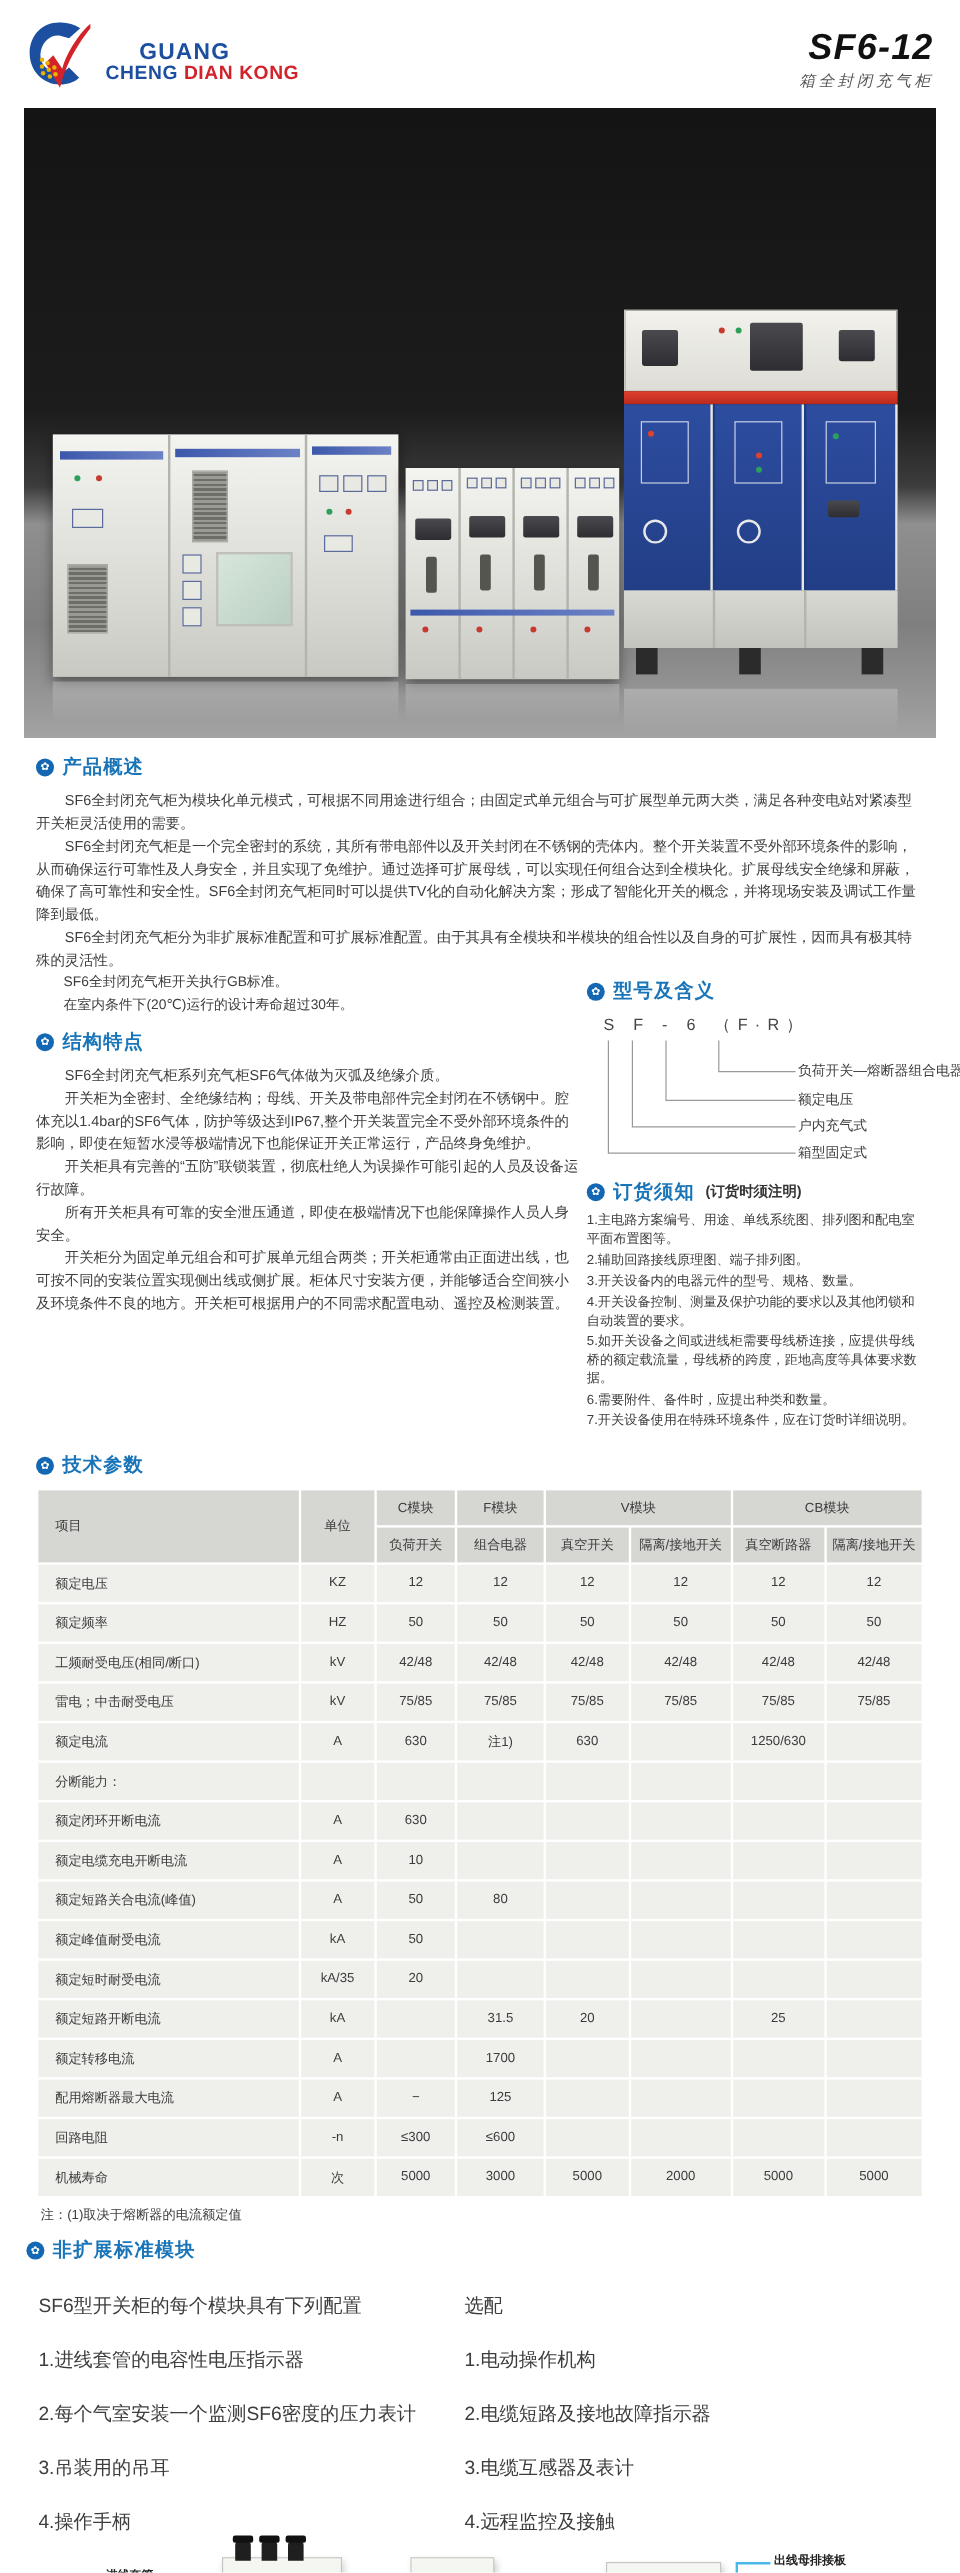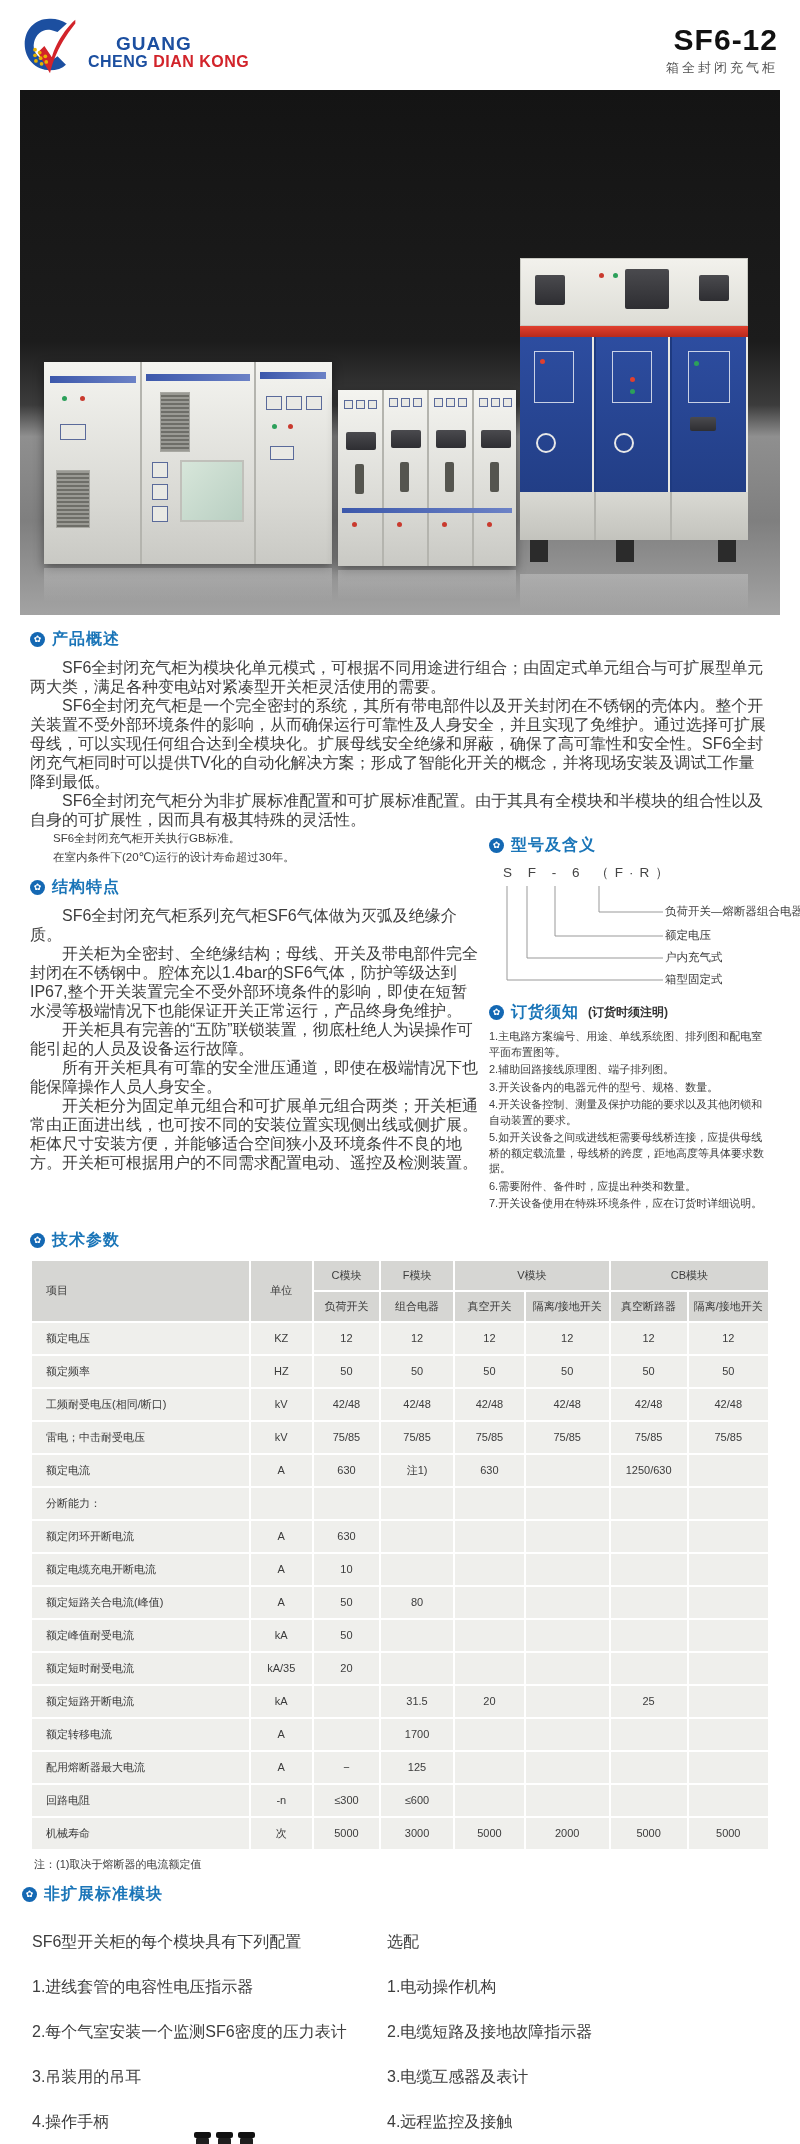--- a/index.html
+++ b/index.html
@@ -8,21 +8,21 @@
     width:800px; height:2144px; margin:0 auto; background:#fff; position:relative;
     font-family:"Liberation Sans","DejaVu Sans",sans-serif; color:#404040; overflow:hidden;
   }
   
   .hdr { height:90px; padding:10px 22px 0 20px; display:flex; justify-content:space-between; align-items:flex-start; }
   .brand { display:flex; align-items:center; gap:8px; padding-top:4px; }
   .brand-text { line-height:1.05; padding-top:14px; }
   .b1 { color:#1c4fa0; font-weight:bold; font-size:19px; letter-spacing:1px;margin-left:28px; }
   .b2 { font-weight:bold; font-size:16px; letter-spacing:0.5px; }
   .b2 .blue { color:#1c4fa0; } .b2 .red { color:#d2232a; }
-  .title-block { text-align:right; padding-top:14px; }
+  .title-block { text-align:right; padding-top:14px;font-style:italic; }
   .model { font-size:30px; font-weight:bold; color:#111; letter-spacing:1px; line-height:1.05; }
   .subtitle { font-size:13px; color:#555; letter-spacing:3px; margin-top:3px; }
   
   .photo { position:relative; margin:0 20px; height:525px; overflow:hidden;
     background:linear-gradient(180deg,#141414 0%,#1c1c1c 48%,#3c3c3c 60%,#8f8f8f 66%,#7f7f7f 82%,#a3a3a3 100%); }
   .photo div { position:absolute; }
   .cab { background:linear-gradient(180deg,#f4f4f0,#d8d8d3 70%,#c9c9c4); box-shadow:0 4px 10px rgba(0,0,0,.45); }
   .seam { background:#b4b4ae; width:2px; }
   .bluestripe { height:7px; background:linear-gradient(90deg,#3c58ab,#6c82c6); }
   .vent { background:repeating-linear-gradient(180deg,#9a9a94 0 2px,#6e6e68 2px 4px); border:1px solid #a8a8a2; }
@@ -37,21 +37,21 @@
   .mimic { border:1px solid rgba(255,255,255,.75); }
   .ring { border:2px solid #e8e8e8; border-radius:50%; }
   .reflect { background:linear-gradient(180deg,rgba(240,240,240,.28),rgba(240,240,240,0)); }
   
   .content { padding:0 30px; }
   .sec-h { display:flex; align-items:center; gap:7px; margin:14px 0 8px 0; }
   .sec-ico { width:15px; height:15px; border-radius:50%; background:#1468b3; color:#fff; font-size:9px;
     line-height:15px; text-align:center; flex:0 0 15px; }
   .sec-t { color:#1a75b8; font-size:16px; font-weight:bold; letter-spacing:1px; }
   .sec-sub { color:#333; font-size:12px; font-weight:bold; margin-left:2px; }
-  p.body { font-size:16px; line-height:19px; text-indent:2em; color:#3d3d3d; }
+  p.body { font-size:12px; line-height:19px; text-indent:2em; color:#3d3d3d; }
   
   .twocol { display:flex; padding:0 30px; gap:7px; }
   .col-l { width:452px; flex:0 0 452px; }
   .col-r { flex:1; }
   .note-line { font-size:11.5px; line-height:19px; text-indent:2em; color:#3d3d3d; }
   
   .diagram { position:relative; height:128px; margin-top:2px; }
   .code { font-size:13.5px; color:#444; letter-spacing:6px; margin-left:14px; }
   .diagram svg { position:absolute; left:14px; top:20px; }
   .dg-label { position:absolute; left:176px; font-size:11.5px; color:#3d3d3d; white-space:nowrap; }

